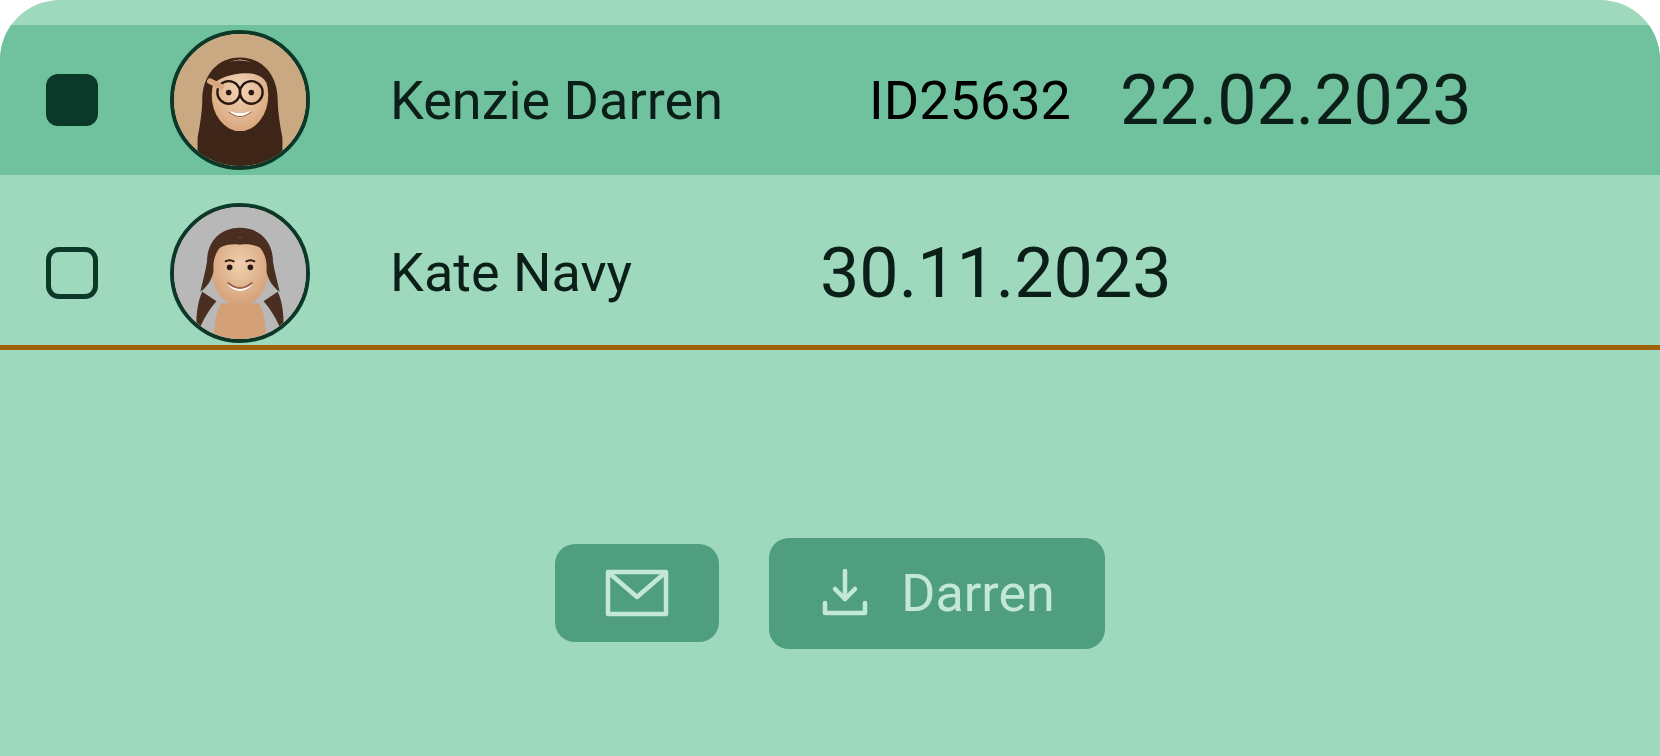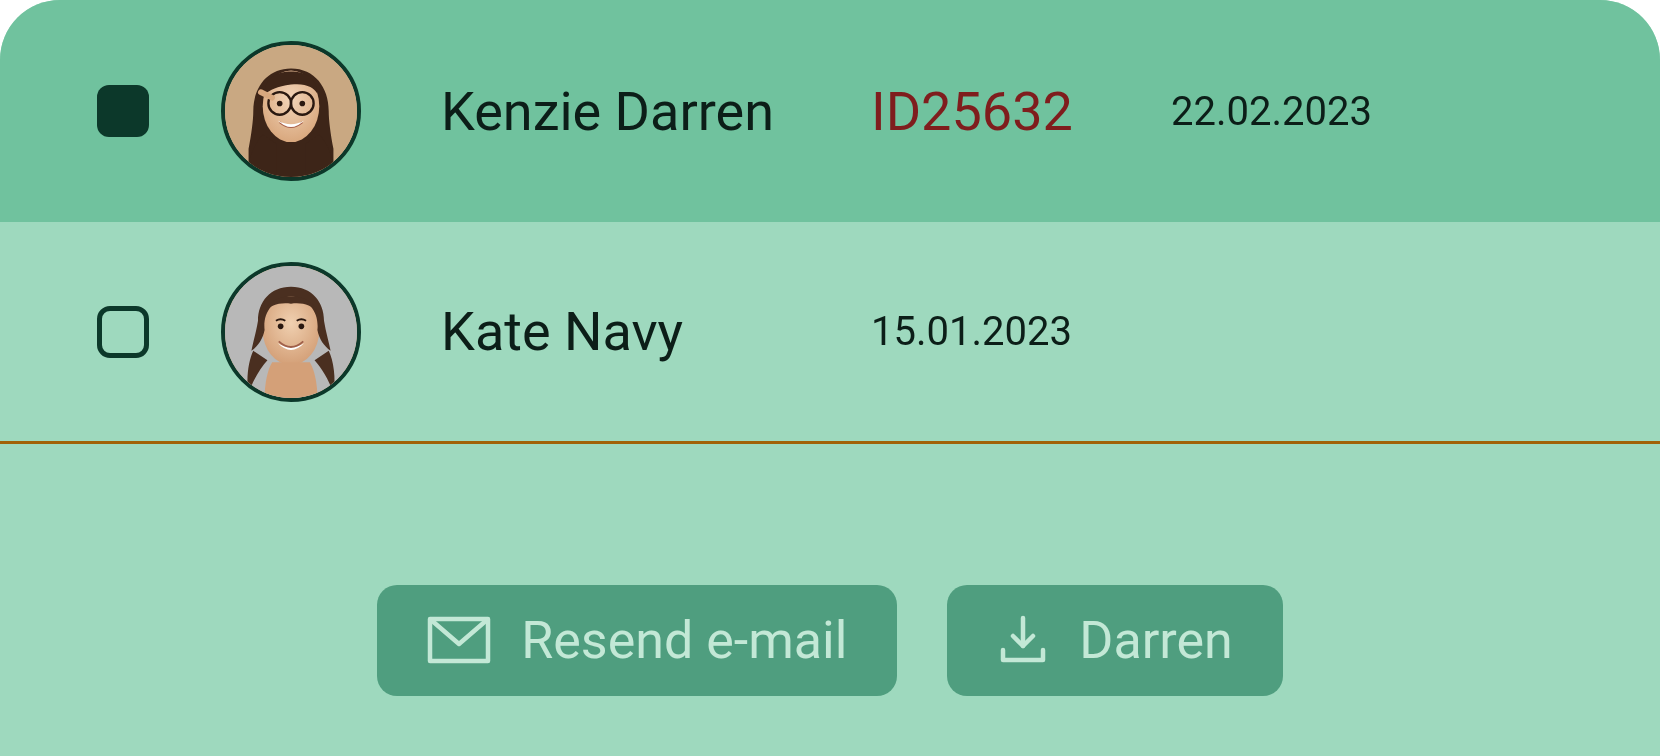--- a/index.html
+++ b/index.html
@@ -18,29 +18,30 @@
       height: 756px;
       background: #9ed9be;
       border-radius: 60px 60px 0 0;
       overflow: hidden;
       display: flex;
       flex-direction: column;
     }
     .row {
       display: flex;
       align-items: center;
-      padding: 0 95px;
-      height: 222px;
+      padding: 0 44px;
+      height: 150px;
+      margin-top: 25px;
     }
     .row-selected {
       background: #70c29e;
     }
     .row-normal {
       background: #9ed9be;
-      border-bottom: 3px solid #a16207;
+      border-bottom: 5px solid #a16207;
     }
     .checkbox-wrap {
       width: 56px;
       height: 56px;
       flex-shrink: 0;
       display: flex;
       align-items: center;
       justify-content: center;
     }
     .checkbox-checked {
@@ -73,27 +74,28 @@
     .name {
       margin-left: 80px;
       font-size: 54px;
       color: #0c1e18;
       font-weight: 400;
       width: 430px;
       flex-shrink: 0;
     }
     .id {
       font-size: 54px;
-      color: #7f1d1d;
+      color: #000000;
       font-weight: 400;
       width: 300px;
       flex-shrink: 0;
+      text-align: center;
     }
     .date {
-      font-size: 40px;
+      font-size: 70px;
       color: #0c1e18;
       font-weight: 400;
       flex-shrink: 0;
     }
     .actions {
       display: flex;
       align-items: center;
       justify-content: center;
       gap: 50px;
       padding-top: 80px;
@@ -176,30 +178,29 @@
         <path d="M 54 58 Q 59 55 64 58" fill="none" stroke="#2a1810" stroke-width="2"></path>
         <path d="M 76 58 Q 81 55 86 58" fill="none" stroke="#2a1810" stroke-width="2"></path>
         <path d="M 56 82 Q 70 96 84 82 Q 70 90 56 82 Z" fill="#fff"></path>
         <path d="M 57 80 Q 70 92 83 80" fill="none" stroke="#a0604a" stroke-width="2"></path>
         <path d="M 50 102 C 45 110 42 125 42 140 L 98 140 C 98 125 95 110 90 102 Z" fill="#d4a078"></path>
         <path d="M 30 90 C 25 100 22 120 25 135 C 30 120 38 108 45 100 Z" fill="#4a2f20"></path>
         <path d="M 110 90 C 115 100 118 120 115 135 C 110 120 102 108 95 100 Z" fill="#4a2f20"></path>
       </svg>
     </div>
     <div class="name">Kate Navy</div>
-    <div class="date">15.01.2023</div>
+    <div class="date">30.11.2023</div>
   </div>
 
   <div class="actions">
     <button class="btn">
       <svg width="64" height="48" viewBox="0 0 64 48" fill="none" stroke="#c3e8d6" stroke-width="4.5" stroke-linejoin="round">
         <rect x="3" y="3" width="58" height="42"></rect>
         <path d="M 3 3 L 32 28 L 61 3"></path>
       </svg>
-      <span>Resend e-mail</span>
     </button>
     <button class="btn">
       <svg width="52" height="52" viewBox="0 0 52 52" fill="none" stroke="#c3e8d6" stroke-width="4.5" stroke-linecap="round" stroke-linejoin="round">
         <path d="M 26 4 L 26 32"></path>
         <path d="M 16 22 L 26 32 L 36 22"></path>
         <path d="M 6 36 L 6 46 L 46 46 L 46 36"></path>
       </svg>
       <span>Darren</span>
     </button>
   </div>

